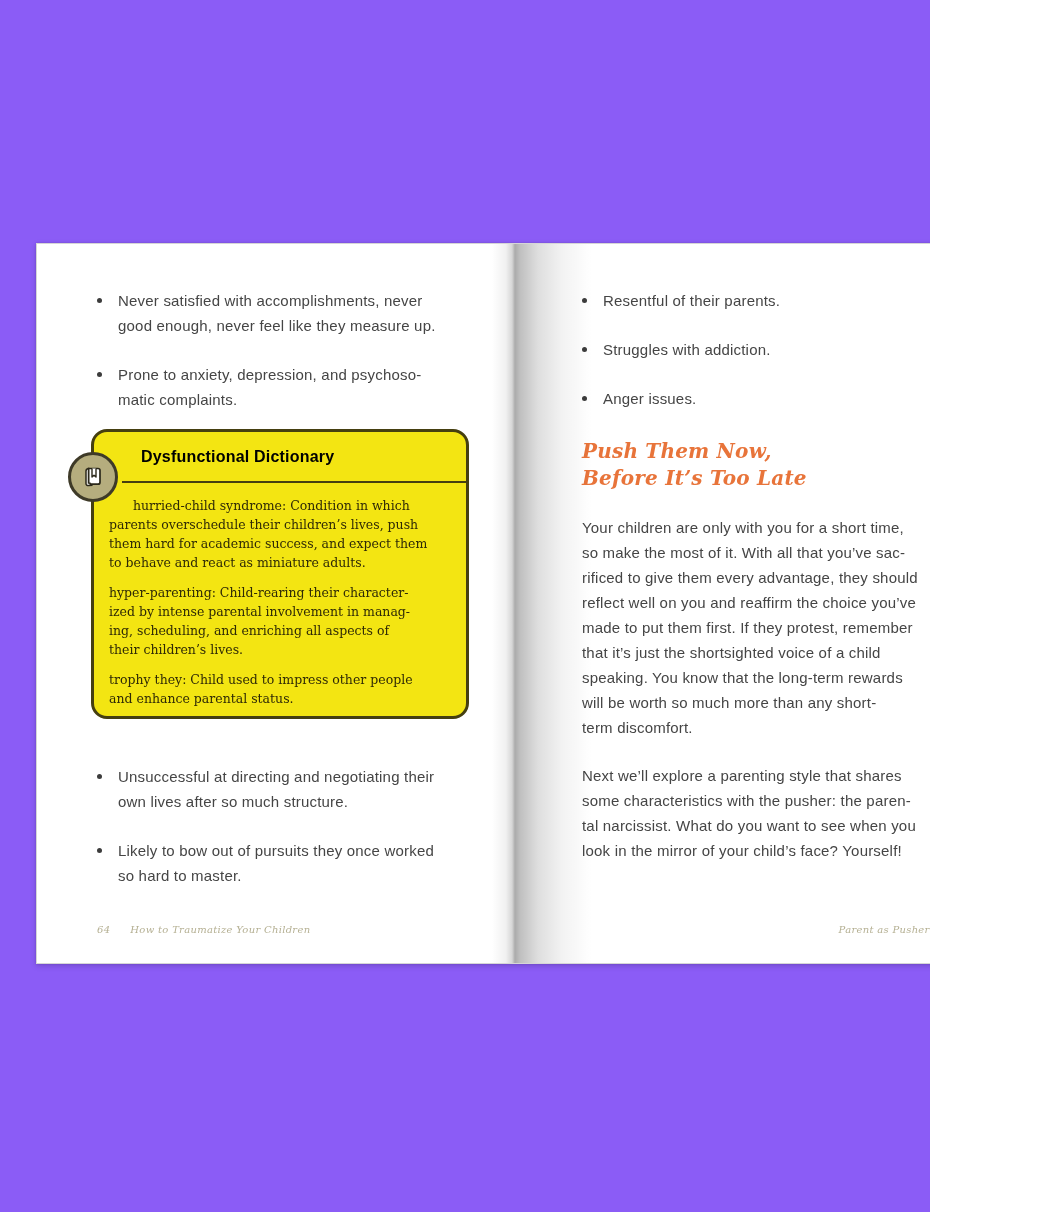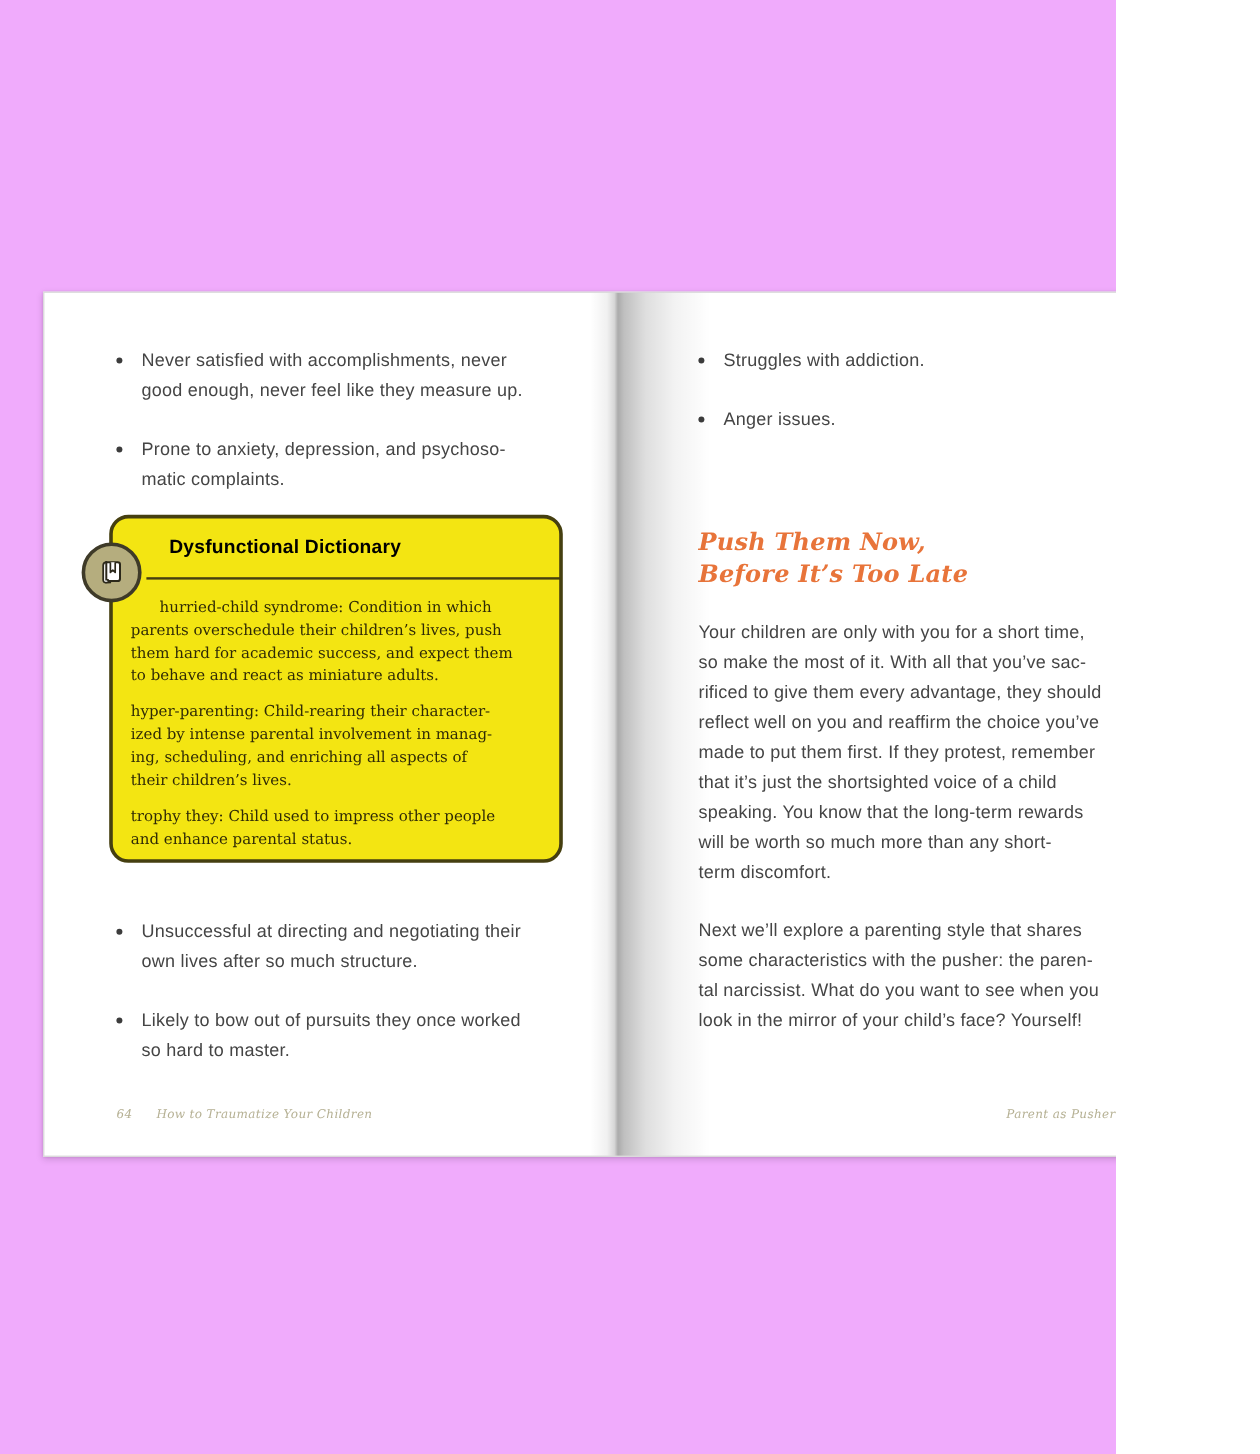--- a/index.html
+++ b/index.html
@@ -1,18 +1,18 @@
 <!DOCTYPE html>
 <html><head>
 <meta charset="utf-8">
 <style>
   * { margin:0; padding:0; box-sizing:border-box; }
   html,body { background:#ffffff; }
   body { font-family:"Liberation Sans", sans-serif; }
-  .canvas { position:relative; width:930px; height:1212px; background:#f0abfc; overflow:hidden; }
+  .canvas { position:relative; width:930px; height:1212px; background:#8b5cf6; overflow:hidden; }
 
   .book {
     position:absolute; left:36px; top:243px; width:978px; height:721px;
     background:#ffffff; border:1px solid #d6d6d6;
     box-shadow:0 2px 6px rgba(0,0,0,0.16), 0 0 2px rgba(0,0,0,0.12);
   }
   .page { position:absolute; top:0; height:100%; }
   .page-left  { left:0; width:489px; }
   .page-right { left:489px; width:489px; }
 
@@ -141,20 +141,24 @@
       <div class="page-footer footer-left">
         <span class="footer-num">64</span><span>How to Traumatize Your Children</span>
       </div>
     </div>
 
     <div class="page page-right">
 
       <div class="bullet-list body-text" style="left:56px; top:44px; width:400px;">
         <div class="bullet-item">
           <span class="bullet-dot"></span>
+          <span class="bullet-text">Resentful of their parents.</span>
+        </div>
+        <div class="bullet-item">
+          <span class="bullet-dot"></span>
           <span class="bullet-text">Struggles with addiction.</span>
         </div>
         <div class="bullet-item">
           <span class="bullet-dot"></span>
           <span class="bullet-text">Anger issues.</span>
         </div>
       </div>
 
       <h2 class="section-heading">Push Them Now,<br>Before It’s Too Late</h2>
 

